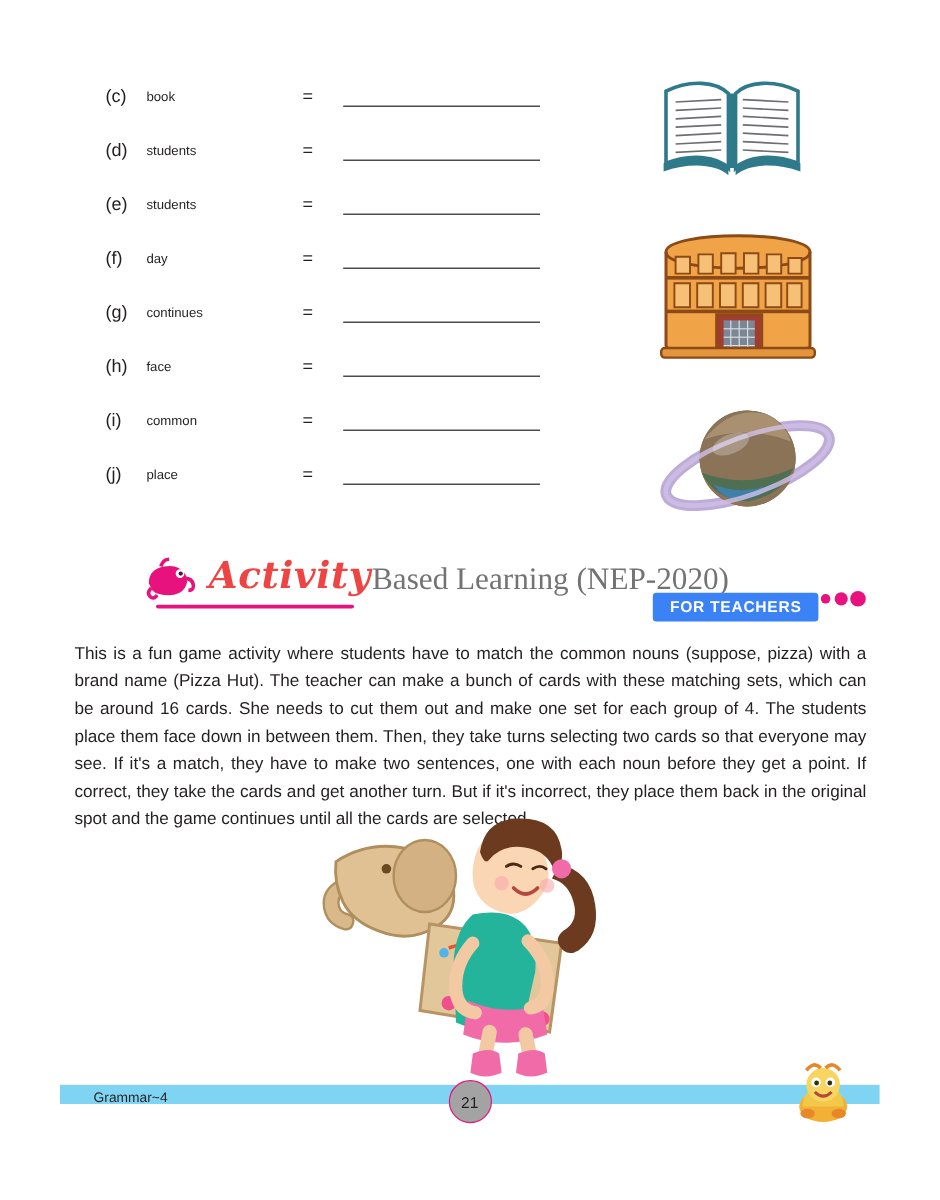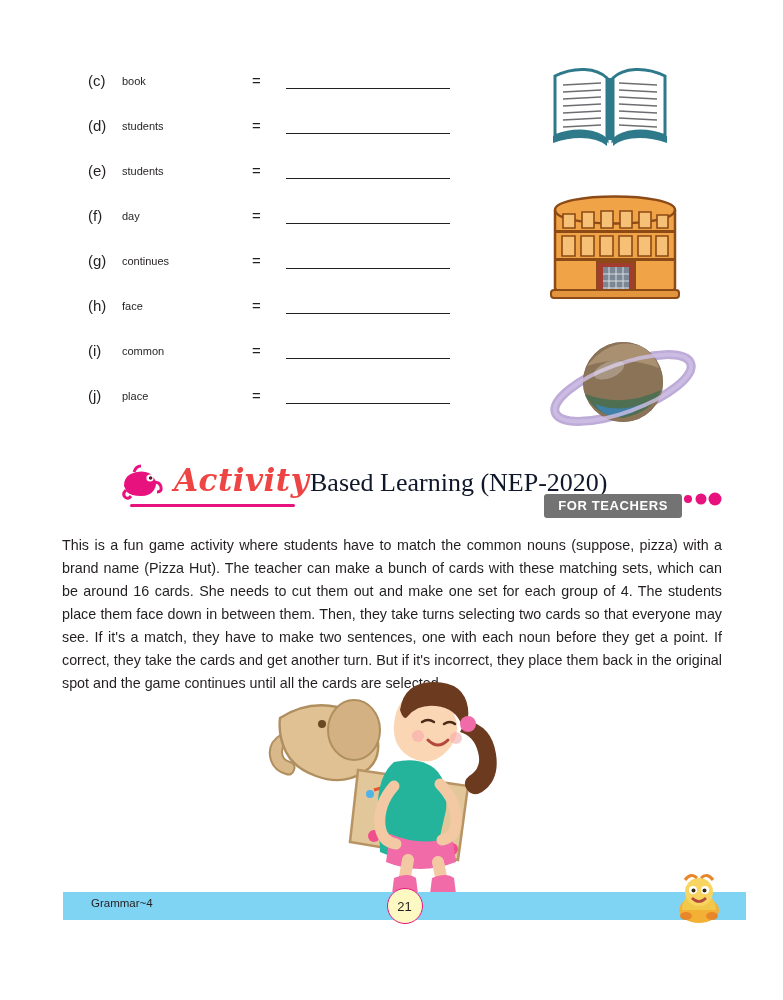--- a/index.html
+++ b/index.html
@@ -83,36 +83,36 @@
     color: #ef4444;
     letter-spacing: 0.5px;
     margin-left: 12px;
   }
   #activity-rest {
     position: absolute;
     left: 248px;
     top: 6px;
     font-family: "Liberation Serif", serif;
     font-size: 26px;
-    color: #0f172a;
+    color: #737373;
   }
   #activity-underline {
     position: absolute;
     left: 68px;
     top: 42px;
     width: 165px;
     height: 3px;
     background: #e8127f;
     border-radius: 2px;
   }
   #teachers-tag {
     position: absolute;
     right: 40px;
     top: 32px;
-    background: #737373;
+    background: #3b82f6;
     color: #ffffff;
     font-size: 13px;
     font-weight: bold;
     letter-spacing: 0.6px;
     padding: 4px 14px 5px 14px;
     border-radius: 3px;
     text-align: right;
   }
   #tag-dots {
     position: absolute;
@@ -140,41 +140,40 @@
     width: 260px;
     height: 240px;
   }
 
   
   #footer-bar {
     position: absolute;
     left: 50px;
     bottom: 80px;
     width: 683px;
-    height: 28px;
+    height: 16px;
     background: #7fd4f4;
-    margin-left: 13px;
   }
   #footer-label {
     position: absolute;
     left: 28px;
     top: 5px;
     font-size: 11.5px;
     color: #231f20;
   }
   #page-number-circle {
     position: absolute;
     left: 50%;
     top: -4px;
     transform: translateX(-50%);
     width: 34px;
     height: 34px;
     border: 1.6px solid #e8127f;
     border-radius: 50%;
-    background: #fef9c3;
+    background: #a3a3a3;
     display: flex;
     align-items: center;
     justify-content: center;
     font-size: 13px;
     color: #231f20;
   }
   #footer-mascot {
     position: absolute;
     right: 18px;
     top: -22px;

